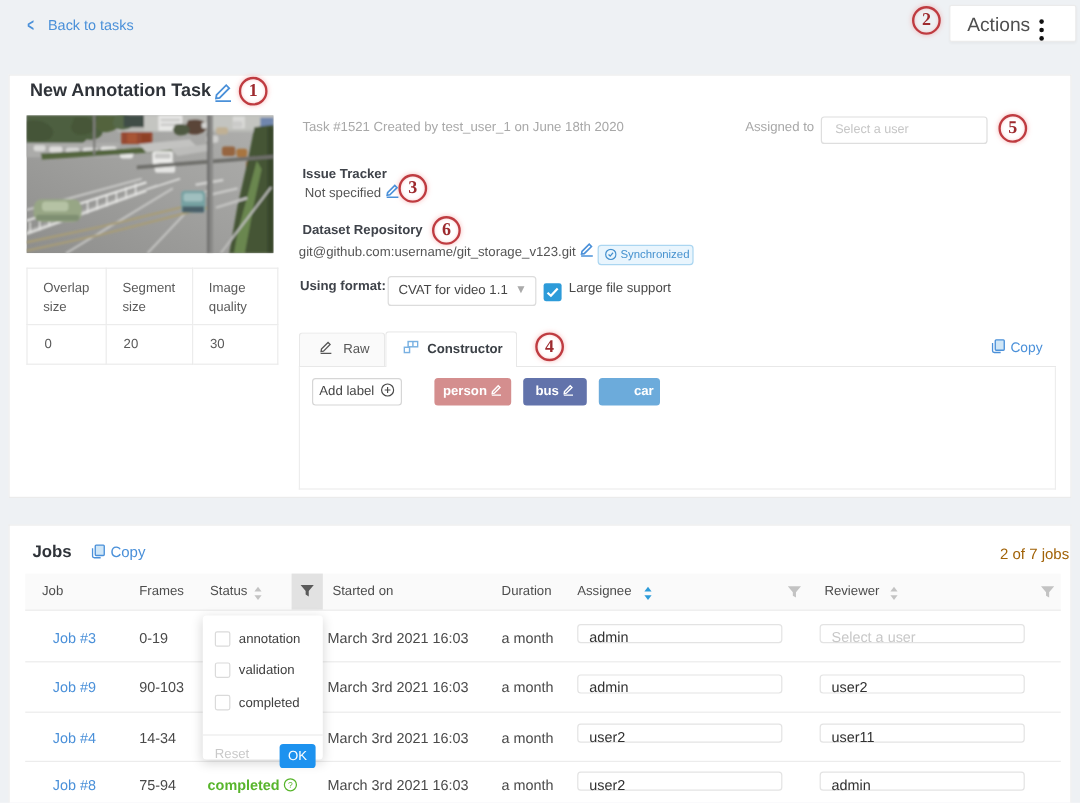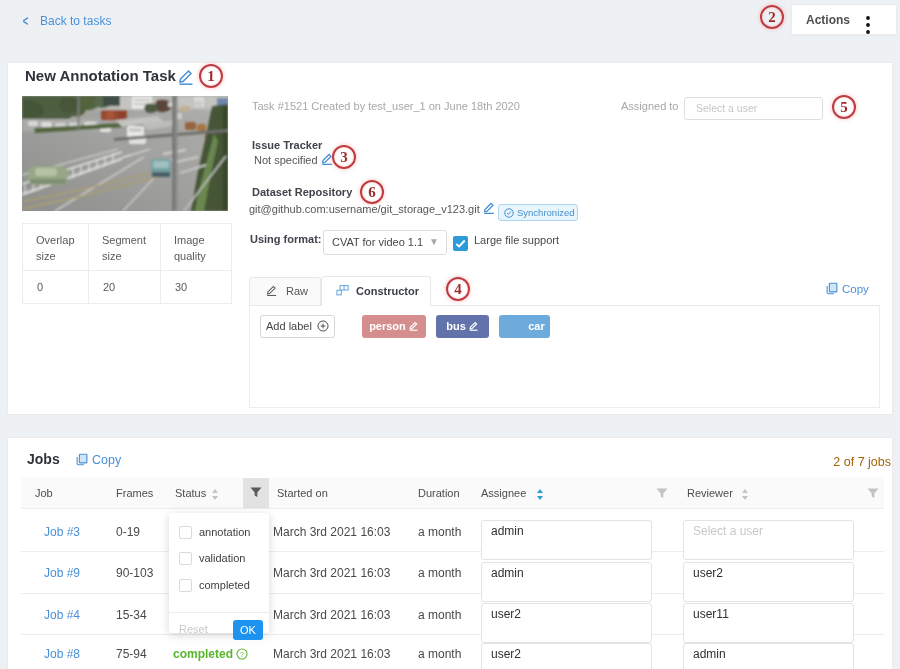--- a/index.html
+++ b/index.html
@@ -11,21 +11,21 @@
   color:#9e2a2e; font-family:"Liberation Serif", serif; font-size:15px; font-weight:bold;
   text-align:center; line-height:20px; box-shadow:0 0 4px rgba(244,130,130,0.55), inset 0 0 3px rgba(244,130,130,0.4);
 }
 .blue { color:#4a90d9; }
 .pencil { vertical-align:-1px; }
 
 
 #back { left:22px; top:14px; font-size:12px; color:#4a90d9; }
 #back .chev { display:inline-block; margin-right:11px; transform:scale(0.8,1.25); font-weight:bold; }
 #actions { left:791px; top:4px; width:106px; height:31px; background:#fff; border:1px solid #ebebeb; border-radius:2px; box-shadow:0 1px 2px rgba(0,0,0,0.03); }
-#actions .t { position:absolute; left:14px; top:8px; font-size:12px; color:#4f4f4f;font-weight:bold; }
+#actions .t { position:absolute; left:14px; top:8px; font-size:16px; color:#4f4f4f; }
 
 #circ2 { left:760px; top:5px; }
 
 
 #card1 { left:7px; top:62px; width:886px; height:353px; background:#fff; border:1px solid #ebebeb; }
 #h1t { left:17px; top:4px; font-size:15px; font-weight:bold; color:#2f3339; }
 #h1pencil { left:170px; top:6px; }
 #circ1 { left:191px; top:1px; }
 #photo { left:14px; top:33px; width:206px; height:115px; }
 #minitable { left:14px; top:160px; border-collapse:collapse; background:#fff; }
@@ -76,21 +76,21 @@
 .hcell { position:absolute; top:9px; color:#4d4d4d; }
 .rowline { position:absolute; left:13px; width:863px; height:1px; background:#ececec; }
 .jcell { position:absolute; color:#494949; font-size:12px; }
 .joblink { color:#4a90d9; font-size:12px; position:absolute; }
 .sorter { position:absolute; width:8px; }
 .sorter .u, .sorter .d { position:absolute; left:0; width:0; height:0; border-left:3.5px solid transparent; border-right:3.5px solid transparent; }
 .sorter .u { top:1px; border-bottom:4.5px solid #c3c3c3; }
 .sorter .d { top:7.5px; border-top:4.5px solid #c3c3c3; }
 .sorter.on .u { border-bottom-color:#2d9bd9; }
 .sorter.on .d { border-top-color:#2d9bd9; }
-.inp { position:absolute; width:171px; height:40px; border:1px solid #e3e3e3; border-radius:3px; background:#fff; line-height:20px; padding-left:9px; color:#303030; font-size:12px; }
+.inp { position:absolute; width:171px; height:16px; border:1px solid #e3e3e3; border-radius:3px; background:#fff; line-height:20px; padding-left:9px; color:#303030; font-size:12px; }
 .inp.ph { color:#c8c8c8; }
 #fdrop { left:161px; top:75px; width:100px; height:120px; background:#fff; border-radius:3px; box-shadow:0 2px 10px rgba(0,0,0,0.16); z-index:9; }
 .fitem { position:absolute; left:10px; font-size:11px; color:#404040; }
 .fbox { display:inline-block; width:13px; height:13px; border:1px solid #dadada; border-radius:2px; background:#fff; vertical-align:-3px; margin-right:7px; }
 #ffoot { position:absolute; left:0; bottom:0; width:100%; height:21px; border-top:1px solid #ececec; }
 #freset { position:absolute; left:10px; top:10px; color:#c9c9c9; }
 #fok { position:absolute; left:64px; top:7px; width:30px; height:20px; background:#1d92ef; color:#fff; border-radius:3px; font-size:11px; text-align:center; line-height:20px; }
 .grn { color:#58b52c; font-weight:bold; }
 </style>
 </head>
@@ -355,21 +355,21 @@
   <div class="rowline" style="top:155px"></div>
   <div class="rowline" style="top:196px"></div>
 
   <a class="joblink" style="left:36px; top:87px">Job #3</a>
   <a class="joblink" style="left:36px; top:128px">Job #9</a>
   <a class="joblink" style="left:36px; top:170px">Job #4</a>
   <a class="joblink" style="left:36px; top:209px">Job #8</a>
 
   <div class="jcell" style="left:108px; top:87px">0-19</div>
   <div class="jcell" style="left:108px; top:128px">90-103</div>
-  <div class="jcell" style="left:108px; top:170px">15-34</div>
+  <div class="jcell" style="left:108px; top:170px">14-34</div>
   <div class="jcell" style="left:108px; top:209px">75-94</div>
 
   <div class="jcell" style="left:165px; top:209px"><span class="grn">completed</span>&nbsp;<svg width="12" height="12" viewBox="0 0 16 16" style="vertical-align:-2px">
         <circle cx="8" cy="8" r="6.7" fill="none" stroke="#58b52c" stroke-width="1.4"></circle>
         <text x="8" y="11.4" font-size="9.5" fill="#58b52c" text-anchor="middle">?</text>
       </svg></div>
 
   <div class="jcell" style="left:265px; top:87px">March 3rd 2021 16:03</div>
   <div class="jcell" style="left:265px; top:128px">March 3rd 2021 16:03</div>
   <div class="jcell" style="left:265px; top:170px">March 3rd 2021 16:03</div>

